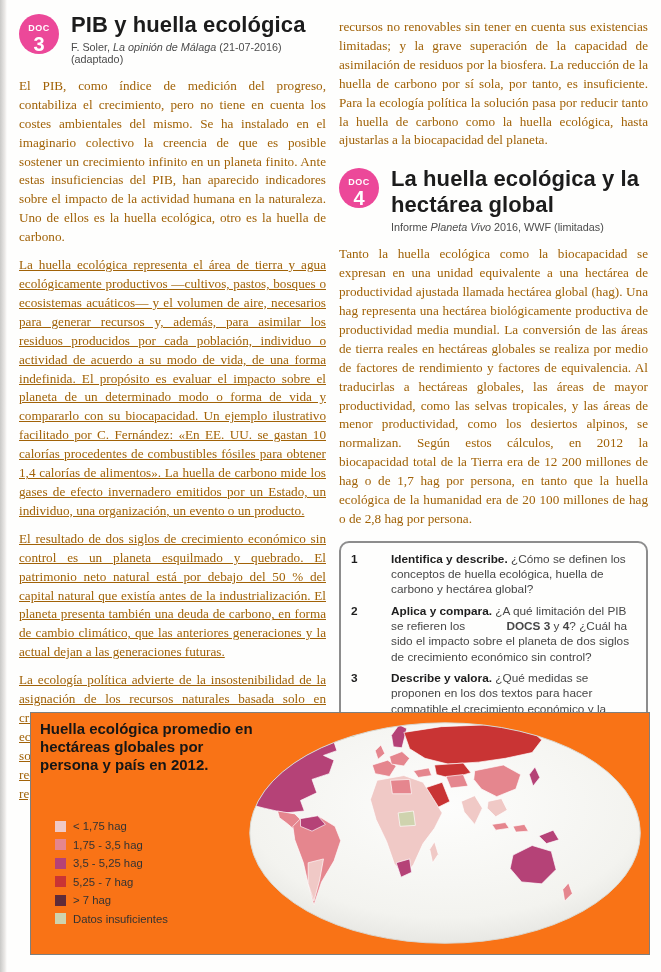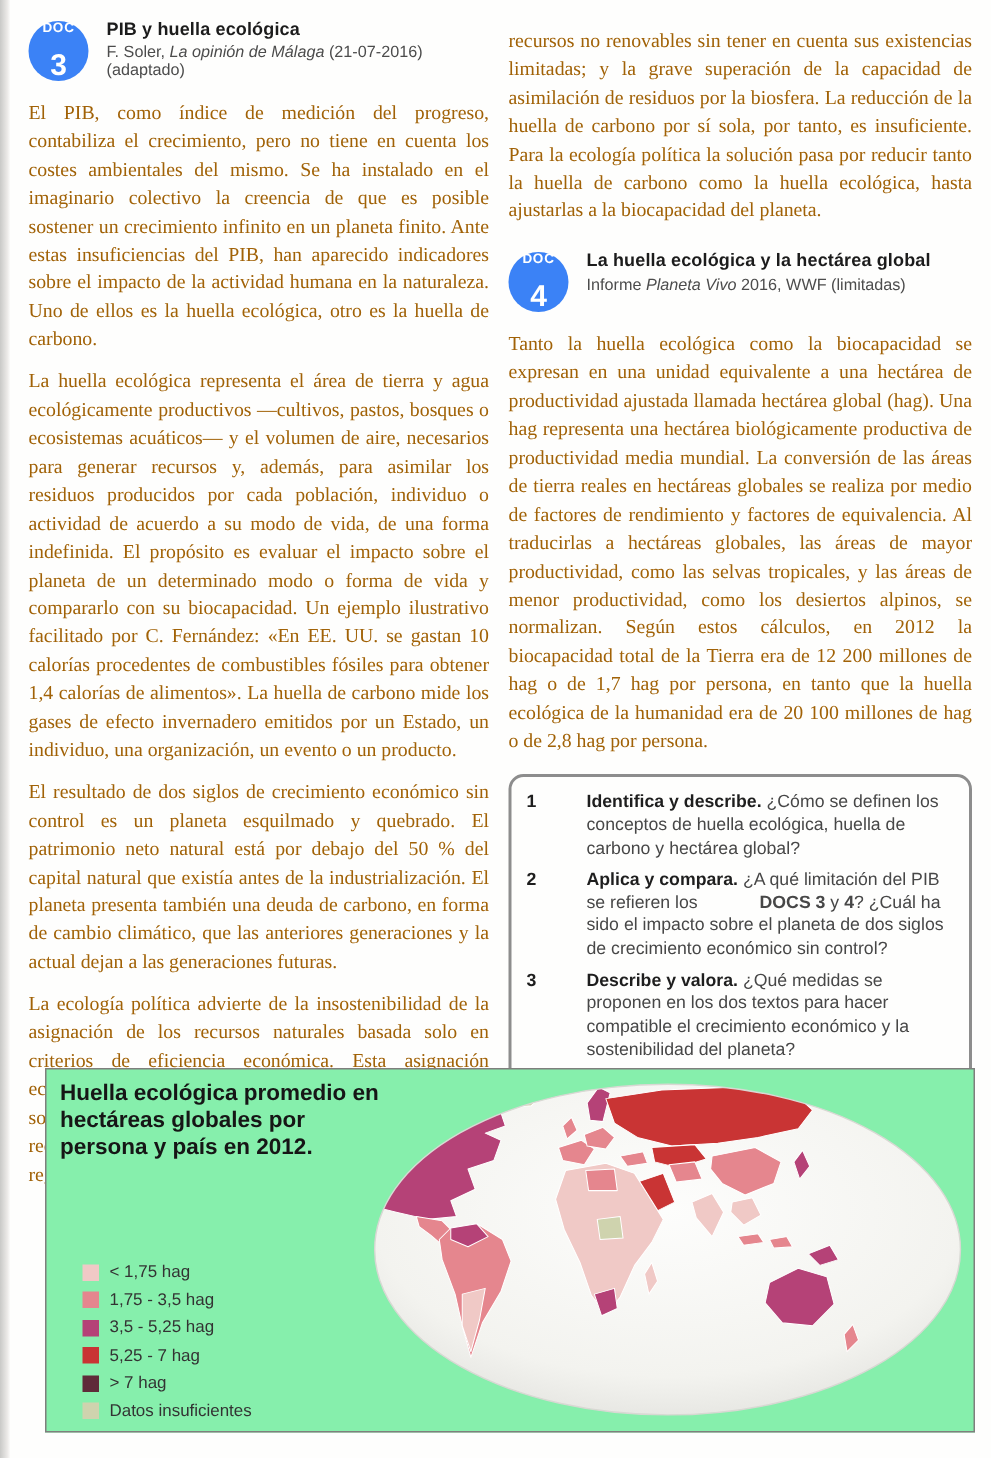--- a/index.html
+++ b/index.html
@@ -14,64 +14,64 @@
     background:linear-gradient(90deg,#c9c9c7,#eceae8 70%,#fefefd);
   }
   
   .col-left  { position:absolute; left:19px;  top:12px; width:307px; }
   .col-right { position:absolute; left:339px; top:12px; width:309px; }
 
   
   .doc-header { display:flex; align-items:flex-start; gap:12px; margin-bottom:12px; }
   .doc-badge {
     flex:0 0 auto; width:40px; height:40px; border-radius:50%;
-    background:#3b82f6; color:#ffffff; text-align:center;
-    display:flex; flex-direction:column; justify-content:space-between; line-height:1;
+    background:#ec4899; color:#ffffff; text-align:center;
+    display:flex; flex-direction:column; justify-content:flex-end; line-height:1;
     margin-top:2px;
   }
   .doc-badge .b-label { font-size:9px; font-weight:700; letter-spacing:.5px; }
   .doc-badge .b-num   { font-size:20px; font-weight:700; margin-top:1px; }
-  .doc-title { font-size:12px; font-weight:700; color:#1c1c1c; line-height:1.18; letter-spacing:.1px; }
+  .doc-title { font-size:22px; font-weight:700; color:#1c1c1c; line-height:1.18; letter-spacing:.1px; }
   .doc-source { font-size:10.8px; color:#4c4c4c; margin-top:3px; }
   .doc-source i { font-style:italic;margin-top:48px; }
 
   
   .bodytext {
     font-family:"Liberation Serif", serif;
     font-size:13.2px; line-height:18.9px; color:#a16207;
     text-align:justify; hyphens:auto; -webkit-hyphens:auto;
   }
-  .bodytext + .bodytext { margin-top:9px; }
+  .bodytext + .bodytext { margin-top:9px;text-decoration:underline; }
 
   
   .qbox {
     margin-top:12px; border:2px solid #8d8d8d; border-radius:10px;
     padding:9px 10px 10px 10px; background:#fefefd;
   }
   .q-item { display:flex; gap:6px; font-size:11.8px; line-height:15.3px; color:#474747; }
   .q-item + .q-item { margin-top:6px; }
   .q-num { flex:0 0 11px; font-weight:700; color:#1e1e1e; }
   .q-body { flex:1;margin-left:23px; }
   .q-label { font-weight:700; color:#1e1e1e; }
   .bubble-icon { display:inline-block; vertical-align:-3px; margin:0 4px 0 5px; }
 
   
   .map-box {
     position:absolute; left:30px; top:712px; width:620px; height:243px;
-    border:1.5px solid #7f7f7d; background:#86efac;
+    border:1.5px solid #7f7f7d; background:#f97316;
   }
   .map-title {
     position:absolute; left:9px; top:7px; width:215px;
     font-size:15px; font-weight:700; color:#161616; line-height:18px;
   }
   .map-subtitle {
     position:absolute; left:9px; top:70px; width:200px;
     font-size:10.8px; font-weight:700; color:#3b3b3b; line-height:13.5px;
   }
-  .map-legend { position:absolute; left:24px; top:126px; }
+  .map-legend { position:absolute; left:24px; top:104px; }
   .legend-row { display:flex; align-items:center; gap:7px; height:18.5px; }
   .legend-swatch { width:11px; height:11px; display:inline-block; }
   .legend-label { font-size:11.3px; color:#333333; }
 
   .map-svg { position:absolute; left:214px; top:6px; }
 </style>
 </head>
 <body>
 
 <div class="page">

